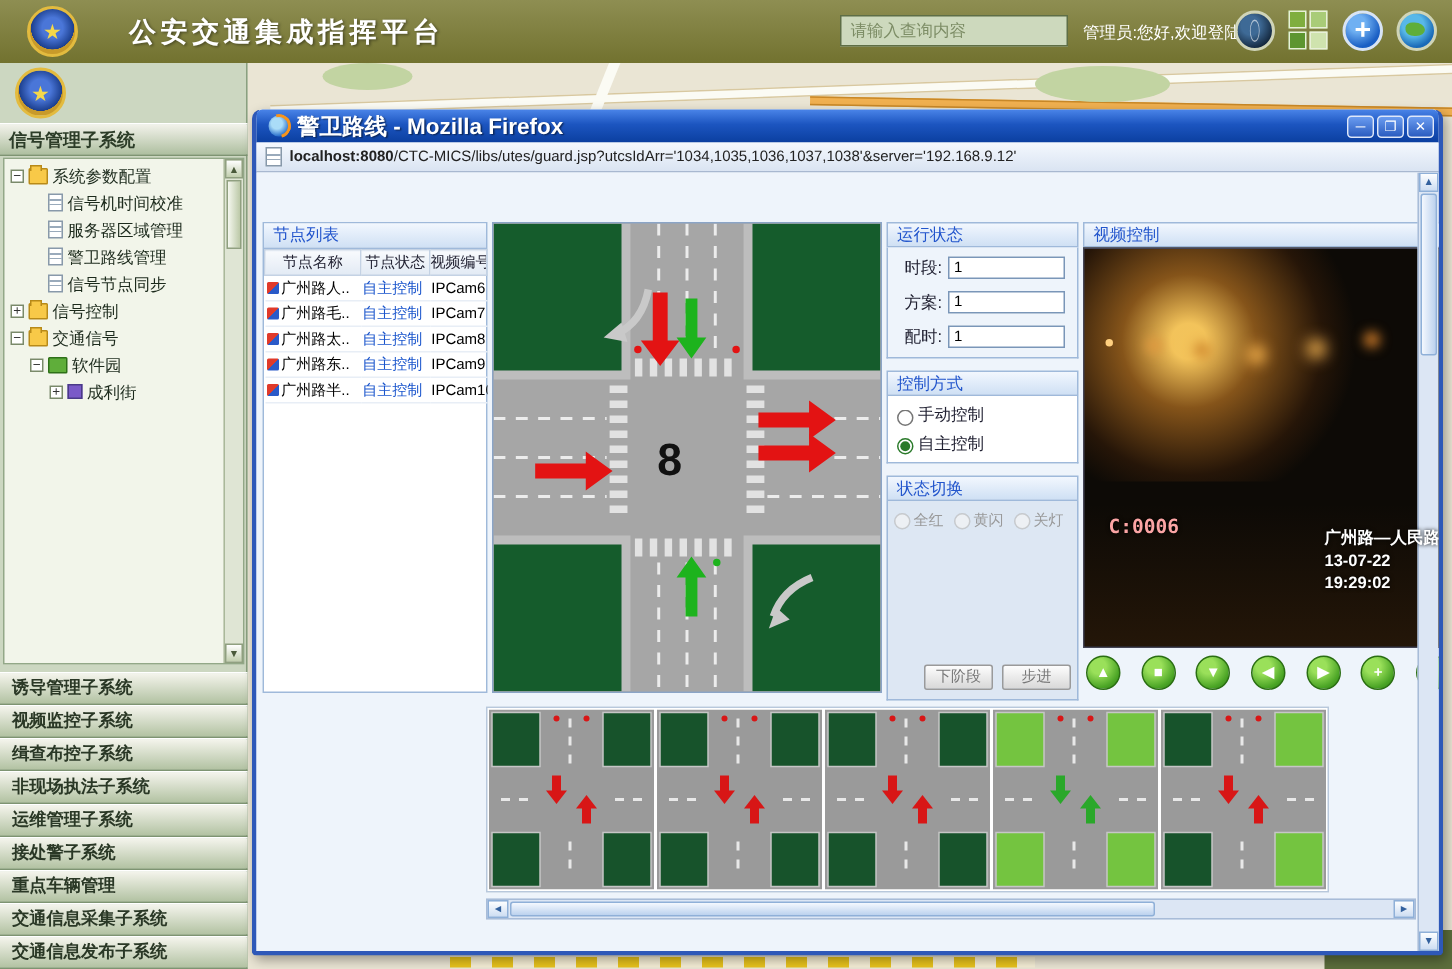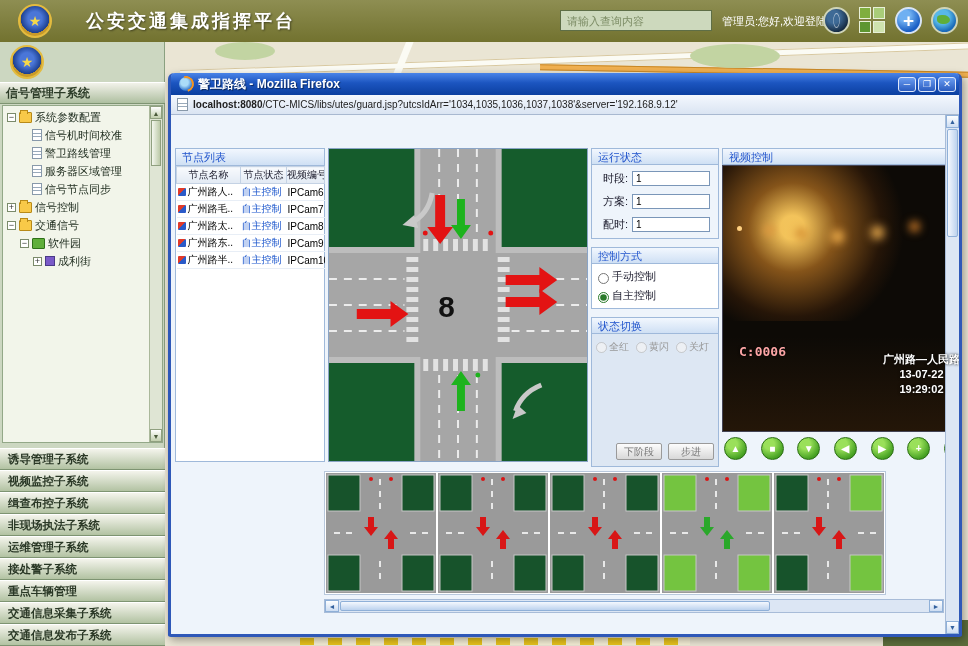--- a/index.html
+++ b/index.html
@@ -55,21 +55,21 @@
 .tree-scroll .arr.up{top:0}.tree-scroll .arr.dn{bottom:0}
 .tree-scroll .thumbv{position:absolute;left:1px;width:10px;top:14px;height:46px;background:linear-gradient(90deg,#f4f7ee,#bcc9a8);border:1px solid #90a080;cursor:pointer}
 .subs{position:absolute;left:0;top:406px;width:165px}
 .subitem{height:22px;background:linear-gradient(#f4f4ec,#b2c2a2);border-top:1px solid #fff;border-bottom:1px solid #7e9472;font-size:11.5px;font-weight:bold;color:#2a3826;line-height:20px;padding-left:8px;cursor:pointer;white-space:nowrap}
 
 
 .window{position:absolute;left:168px;top:73px;width:794px;height:564px;z-index:35;border:3px solid #2e58b8;border-top:none;border-radius:6px 6px 3px 3px;box-shadow:2px 3px 8px rgba(0,0,0,.35);background:#eef4fb}
 .titlebar{height:22px;background:linear-gradient(#4a84e8,#1c55c0 45%,#0b3fa0);border-radius:4px 4px 0 0;display:flex;align-items:center;padding:0 3px;color:#fff;cursor:default}
 .ff-icon{width:14px;height:14px;border-radius:50%;background:radial-gradient(circle at 40% 38%,#aadcf8 0 30%,#2a70cc 70%);position:relative;margin:0 5px;flex:none}
 .ff-icon::after{content:"";position:absolute;inset:-1px;border-radius:50%;border:2px solid transparent;border-top-color:#f7941d;border-right-color:#f7941d;transform:rotate(30deg)}
-.wtitle{font-size:12px;font-weight:bold;text-shadow:1px 1px 1px rgba(0,0,0,.5);flex:1;white-space:nowrap;overflow:hidden}
+.wtitle{font-size:15px;font-weight:bold;text-shadow:1px 1px 1px rgba(0,0,0,.5);flex:1;white-space:nowrap;overflow:hidden}
 .winbtns{display:flex;gap:2px}
 .wbtn{width:18px;height:15px;border-radius:3px;background:linear-gradient(#6a9cf0,#2a5cc0);border:1px solid #dfe8fa;color:#fff;font-size:9px;line-height:13px;text-align:center;cursor:pointer}
 .urlbar{height:20px;background:linear-gradient(#f4f8fe,#dae4f2);border-bottom:1px solid #a8b8d0;display:flex;align-items:center;padding:0 6px;gap:5px;cursor:text}
 .pgicon{width:11px;height:13px;border:1px solid #8899aa;background:linear-gradient(#fff 0 4px,#9ab 4px 5px,#fff 5px 7px,#9ab 7px 8px,#fff 8px);flex:none}
 .url{font-family:"DejaVu Sans Mono",monospace;font-size:10px;color:#222;white-space:nowrap;overflow:hidden}
 .content{position:absolute;left:0;top:42px;right:0;bottom:0;background:#eef4fb;overflow:hidden}
 .page-title{position:absolute;left:3px;top:5px;right:20px;height:22px;background:linear-gradient(#fbfdff,#e4eefa);border:1px solid #b8cbe4;text-align:center;font-size:13px;font-weight:bold;color:#2255cc;line-height:21px}
 .phead{height:17px;background:linear-gradient(#f2f7fe,#cfe0f4);border:1px solid #9fb9da;font-size:11px;font-weight:normal;color:#2255cc;line-height:16px;padding-left:6px}
 
 
@@ -101,21 +101,21 @@
 .btnrow{position:absolute;right:4px;bottom:6px;display:flex;gap:6px}
 .gbtn{width:46px;height:17px;background:linear-gradient(#fdfdfd,#d8d8d8);border:1px solid #9a9a9a;border-radius:2px;font-size:10px;color:#777;text-align:center;line-height:15px;cursor:pointer}
 
 
 .videocol{position:absolute;left:551px;top:33px;width:247px;height:314px}
 .vscreen{position:absolute;left:0;top:17px;right:0;height:267px;background:#0d0a06;border:1px solid #445;overflow:hidden}
 .vscreen::before{content:"";position:absolute;left:-25px;top:-15px;width:210px;height:170px;background:radial-gradient(circle at 45% 45%,rgba(255,205,95,.95) 0 8%,rgba(232,145,42,.55) 30%,rgba(125,62,15,.22) 60%,transparent 75%)}
 .vscreen::after{content:"";position:absolute;left:0;right:0;bottom:0;height:95px;background:linear-gradient(transparent,rgba(55,32,10,.55))}
 .glowdots{position:absolute;left:14px;top:60px;width:5px;height:5px;border-radius:50%;background:#ffd080;box-shadow:30px 2px 8px 3px #e09a40,62px 5px 8px 3px #d08a30,98px 8px 9px 4px #e8a848,138px 4px 10px 4px #f0b050,175px -2px 8px 3px #c87828}
 .cam-id{position:absolute;left:16px;bottom:72px;color:#fca5a5;font-size:13px;font-weight:bold;font-family:"DejaVu Sans Mono",monospace;text-shadow:0 0 3px #000;z-index:2}
-.cam-meta{position:absolute;right:8px;bottom:34px;color:#fff;font-size:11px;font-weight:bold;text-align:center;line-height:15px;text-shadow:0 0 3px #000;z-index:2}
+.cam-meta{position:absolute;right:8px;bottom:34px;color:#fff;font-size:11px;font-weight:bold;text-align:left;line-height:15px;text-shadow:0 0 3px #000;z-index:2}
 .ptz{position:absolute;left:0;bottom:0;right:0;height:28px;display:flex;align-items:center;justify-content:space-between;padding:0 2px}
 .ptzbtn{width:23px;height:23px;border-radius:50%;background:radial-gradient(circle at 35% 30%,#9ae05a 0 25%,#4aa425 70%,#2e7d14);border:1px solid #2a6e12;color:#fff;font-size:10px;font-weight:bold;display:flex;align-items:center;justify-content:center;cursor:pointer}
 
 
 .thumbstrip{position:absolute;left:153px;top:356px;height:124px;display:flex;gap:2px;background:#fff;padding:1px;border:1px solid #b8c8dc}
 .thumb{width:110px;height:120px;position:relative;cursor:pointer}
 .hscroll{position:absolute;left:153px;top:484px;width:620px;height:14px;background:#dce6f4;border:1px solid #a8bcd8}
 .harr{position:absolute;top:0;width:14px;height:12px;background:linear-gradient(#fdfeff,#cdddf2);border:1px solid #8fb0d8;font-size:7px;color:#33619e;text-align:center;line-height:12px;cursor:pointer}
 .harr.l{left:0}.harr.r{right:0}
 .hthumb{position:absolute;left:15px;top:1px;width:430px;height:10px;background:linear-gradient(#f4f8fe,#bcd2ee);border:1px solid #8fb0d8;border-radius:2px;cursor:pointer}
@@ -171,26 +171,26 @@
           <span class="tlabel">系统参数配置</span>
         </div>
         <div class="titem" style="padding-left:17px">
           <span class="exp blank"></span>
           <span class="tic doc"></span>
           <span class="tlabel">信号机时间校准</span>
         </div>
         <div class="titem" style="padding-left:17px">
           <span class="exp blank"></span>
           <span class="tic doc"></span>
-          <span class="tlabel">警卫路线管理</span>
+          <span class="tlabel">服务器区域管理</span>
         </div>
         <div class="titem" style="padding-left:17px">
           <span class="exp blank"></span>
           <span class="tic doc"></span>
-          <span class="tlabel">服务器区域管理</span>
+          <span class="tlabel">警卫路线管理</span>
         </div>
         <div class="titem" style="padding-left:17px">
           <span class="exp blank"></span>
           <span class="tic doc"></span>
           <span class="tlabel">信号节点同步</span>
         </div>
         <div class="titem" style="padding-left:4px">
           <span class="exp">+</span>
           <span class="tic folder"></span>
           <span class="tlabel">信号控制</span>

